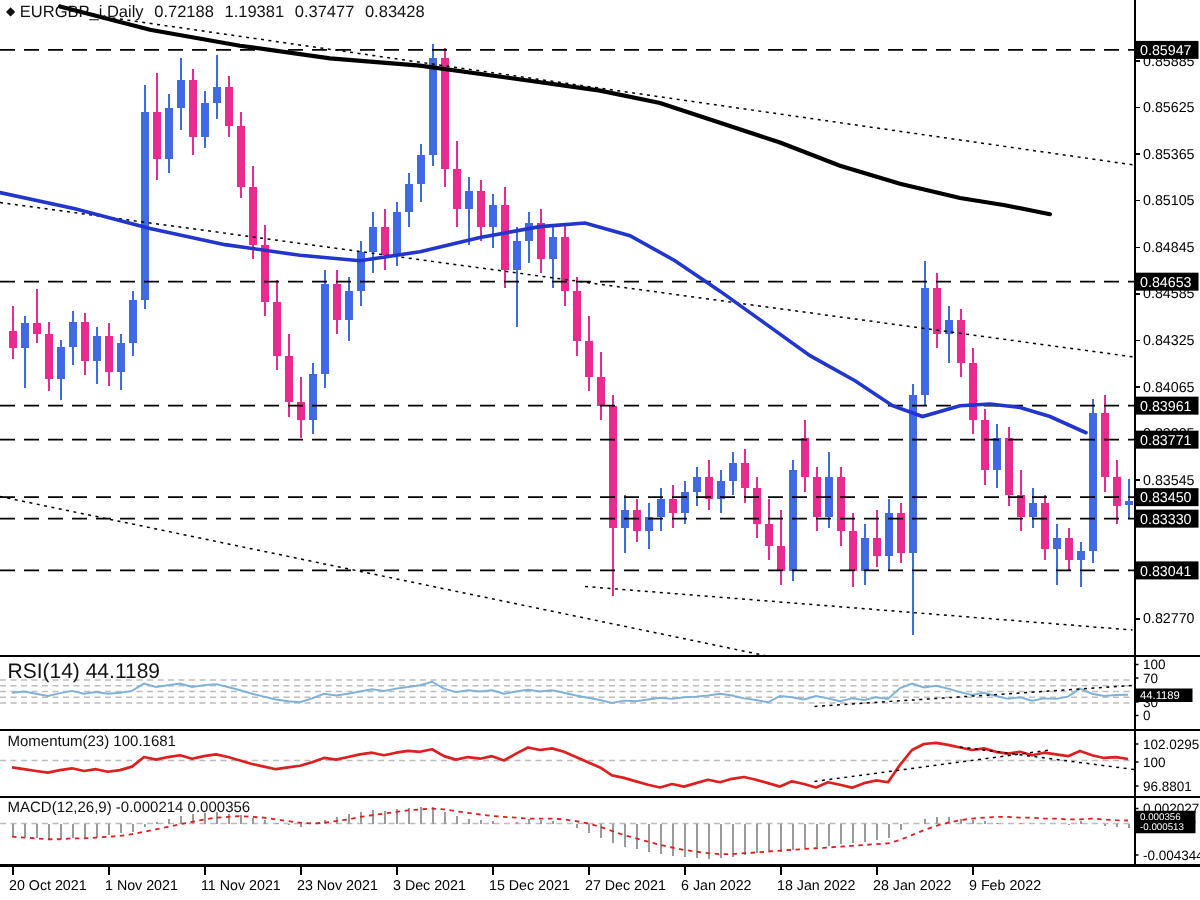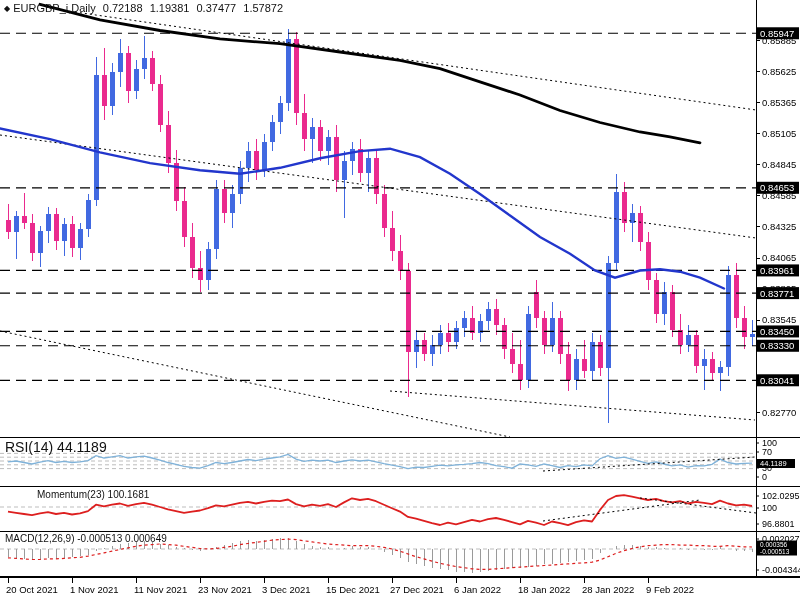--- a/index.html
+++ b/index.html
@@ -3,21 +3,21 @@
 <meta charset="utf-8">
 <style>
   html,body{margin:0;padding:0;background:#fff;}
   #window{position:relative;width:800px;height:600px;background:#ffffff;overflow:hidden;
           font-family:"Liberation Sans",sans-serif;}
   #chart-svg{position:absolute;left:0;top:0;}
   .overlay{position:absolute;color:#111;white-space:nowrap;pointer-events:none;}
   #title-bar{left:4px;top:2px;font-size:11px;}
   #title-bar .marker{font-size:8px;vertical-align:1px;}
   #rsi-label{left:5px;top:439px;font-size:14px;}
-  #mom-label{left:5px;top:489px;font-size:10px;margin-left:32px;}
+  #mom-label{left:5px;top:489px;font-size:10px;}
   #macd-label{left:5px;top:533px;font-size:10px;}
   .sp{margin-right:4px;margin-top:40px;}
 </style>
 </head>
 <body>
 
 <div id="window">
   <svg id="chart-svg" width="800" height="600">
       <rect x="0" y="0" width="800" height="600" fill="#ffffff"></rect>
       <line x1="8.5" y1="203.67006225240544" x2="8.5" y2="239.4934917940014" stroke="#ea2a8e" stroke-width="1" shape-rendering="crispEdges"></line>
@@ -418,19 +418,19 @@
       <line x1="648.5" y1="578" x2="648.5" y2="583" stroke="#000" stroke-width="1" shape-rendering="crispEdges"></line>
       <text x="646" y="593" font-size="9.5" fill="#000000" font-family="&quot;Liberation Sans&quot;,sans-serif" text-anchor="start">9 Feb 2022</text>
     </svg>
 
   <div id="title-bar" class="overlay">
     <span class="marker">◆</span>
     <span class="sp">EURGBP_i,Daily</span>
     <span class="sp">0.72188</span>
     <span class="sp">1.19381</span>
     <span class="sp">0.37477</span>
-    <span>1.57872</span>
+    <span>0.83428</span>
   </div>
 
   <div id="rsi-label" class="overlay">RSI(14) 44.1189</div>
   <div id="mom-label" class="overlay">Momentum(23) 100.1681</div>
-  <div id="macd-label" class="overlay">MACD(12,26,9) -0.000513 0.000649</div>
+  <div id="macd-label" class="overlay">MACD(12,26,9) -0.000214 0.000356</div>
 </div>
 
 </body></html>

